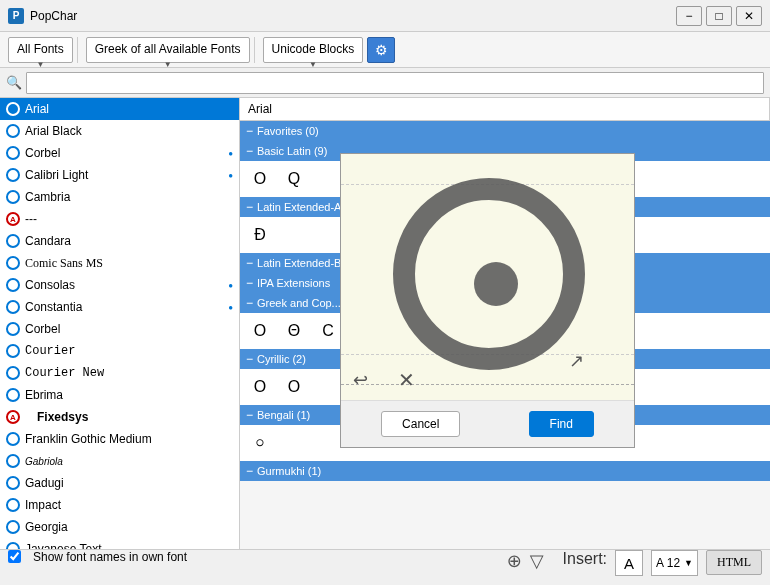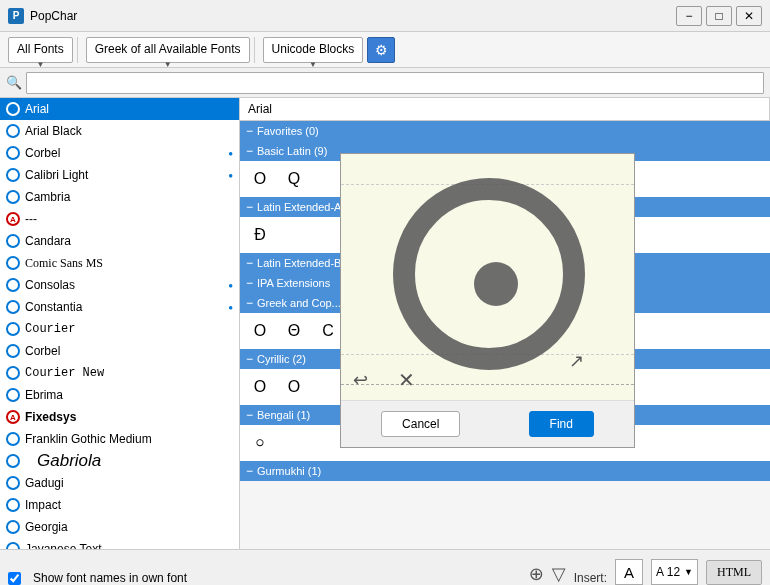--- a/index.html
+++ b/index.html
@@ -175,31 +175,31 @@
       display: flex; align-items: center; justify-content: center;
       font-size: 16px;
       border: 1px solid transparent;
       cursor: pointer;
       background: white;
     }
 
     
     .status-bar {
       display: flex;
-      align-items: flex-end;
+      align-items: flex-start;
       height: 36px;
       background: #f0f0f0;
       border-top: 1px solid #ccc;
       padding: 0 8px;
       gap: 8px;
     }
     .status-bar input[type="checkbox"] { margin-right: 4px; }
     .status-label { font-size: 12px; }
     .status-spacer { flex: 1; }
-    .insert-label { font-size: 12px; color: #333; }
+    .insert-label { font-size: 16px; color: #333; margin-left: 11px; }
     .char-display {
       width: 28px; height: 26px;
       border: 1px solid #aaa;
       background: white;
       display: flex; align-items: center; justify-content: center;
       font-size: 15px;
     }
     .size-dropdown {
       display: flex; align-items: center;
       border: 1px solid #aaa;
@@ -366,45 +366,45 @@
         <span class="font-name">Consolas</span>
         <span class="font-badge" style="font-size: 8px;">●</span>
       </div>
       <div class="font-item">
         <div class="font-icon blue" style="border-color: rgb(0, 120, 215);"></div>
         <span class="font-name">Constantia</span>
         <span class="font-badge" style="font-size: 8px;">●</span>
       </div>
       <div class="font-item">
         <div class="font-icon blue" style="border-color: rgb(0, 120, 215);"></div>
+        <span class="font-name">Corbel</span>
+      </div>
+      <div class="font-item">
+        <div class="font-icon blue" style="border-color: rgb(0, 120, 215);"></div>
         <span class="font-name" style="font-family: &quot;Courier New&quot;, monospace;">Courier</span>
       </div>
       <div class="font-item">
         <div class="font-icon blue" style="border-color: rgb(0, 120, 215);"></div>
-        <span class="font-name">Corbel</span>
-      </div>
-      <div class="font-item">
-        <div class="font-icon blue" style="border-color: rgb(0, 120, 215);"></div>
         <span class="font-name" style="font-family: &quot;Courier New&quot;, monospace;">Courier New</span>
       </div>
       <div class="font-item">
         <div class="font-icon blue" style="border-color: rgb(0, 120, 215);"></div>
         <span class="font-name">Ebrima</span>
       </div>
       <div class="font-item">
         <div class="font-icon red" style="border-color: rgb(204, 0, 0); color: rgb(204, 0, 0); font-size: 8px; font-weight: bold;">A</div>
-        <span class="font-name" style="font-weight: bold;">Fixedsys</span>
+        <span class="font-name" style="font-weight: bold; margin-left: 12px;">Fixedsys</span>
       </div>
       <div class="font-item">
         <div class="font-icon blue" style="border-color: rgb(0, 120, 215);"></div>
         <span class="font-name">Franklin Gothic Medium</span>
       </div>
       <div class="font-item">
         <div class="font-icon blue" style="border-color: rgb(0, 120, 215);"></div>
-        <span class="font-name" style="font-style: italic; font-size: 17px; margin-left: 12px;">Gabriola</span>
+        <span class="font-name" style="font-style: italic; font-size: 10px;">Gabriola</span>
       </div>
       <div class="font-item">
         <div class="font-icon blue" style="border-color: rgb(0, 120, 215);"></div>
         <span class="font-name">Gadugi</span>
       </div>
       <div class="font-item">
         <div class="font-icon blue" style="border-color: rgb(0, 120, 215);"></div>
         <span class="font-name" style="font-family: Impact, sans-serif; letter-spacing: 0px;">Impact</span>
       </div>
       <div class="font-item">

